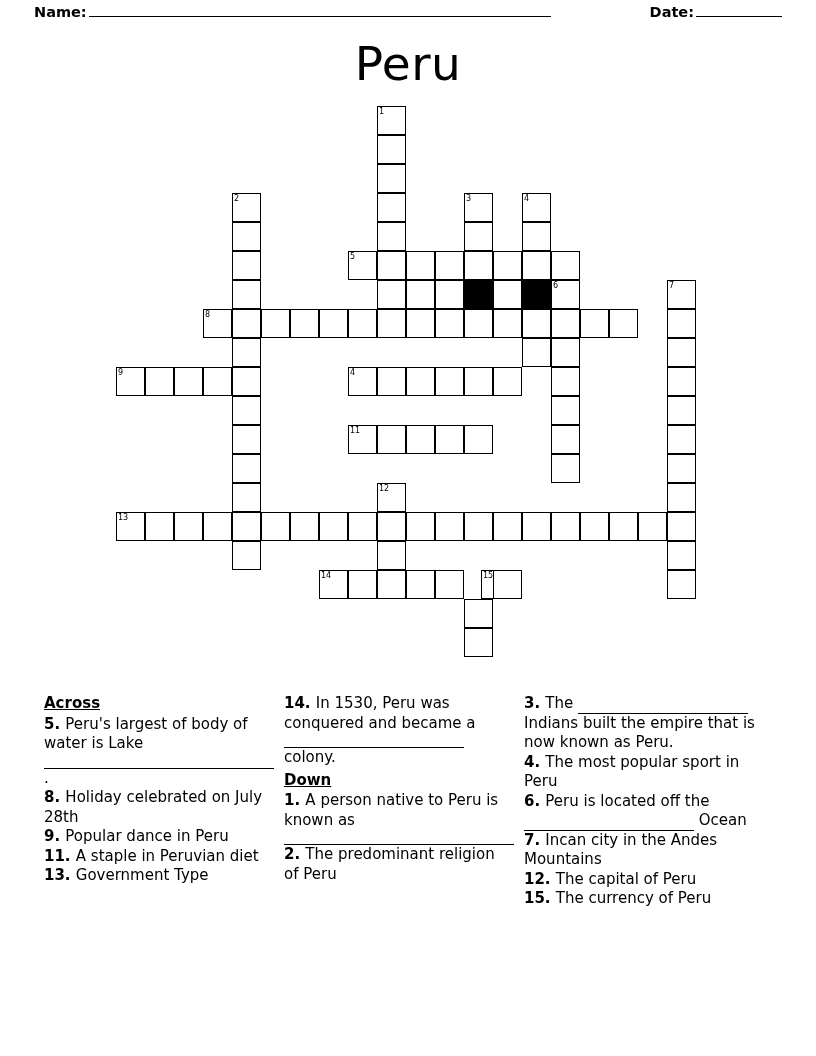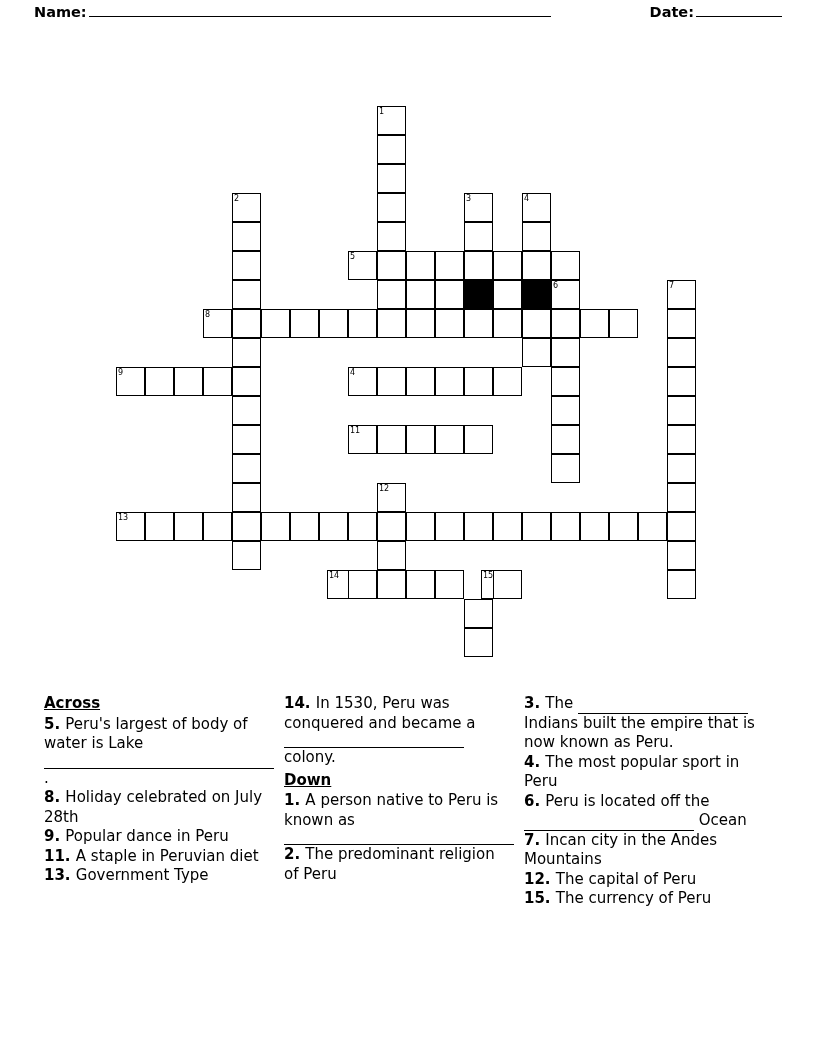--- a/index.html
+++ b/index.html
@@ -131,20 +131,21 @@
     <div class="hdr-field">
       <span class="hdr-label">Name:</span>
       <span class="hdr-line name"></span>
     </div>
     <div class="hdr-field">
       <span class="hdr-label">Date:</span>
       <span class="hdr-line date"></span>
     </div>
   </div>
 
+  <div class="puzzle-title">Peru</div>
 
   <div class="grid-wrap" id="grid">
       <div class="cell" style="left: 377px; top: 0px;">
         <span class="num">1</span>
       </div>
       <div class="cell" style="left: 377px; top: 29px;"></div>
       <div class="cell" style="left: 377px; top: 58px;"></div>
       <div class="cell" style="left: 232px; top: 87px;">
         <span class="num">2</span>
       </div>
@@ -261,21 +262,21 @@
       <div class="cell" style="left: 493px; top: 406px;"></div>
       <div class="cell" style="left: 522px; top: 406px;"></div>
       <div class="cell" style="left: 551px; top: 406px;"></div>
       <div class="cell" style="left: 580px; top: 406px;"></div>
       <div class="cell" style="left: 609px; top: 406px;"></div>
       <div class="cell" style="left: 638px; top: 406px;"></div>
       <div class="cell" style="left: 667px; top: 406px;"></div>
       <div class="cell" style="left: 232px; top: 435px;"></div>
       <div class="cell" style="left: 377px; top: 435px;"></div>
       <div class="cell" style="left: 667px; top: 435px;"></div>
-      <div class="cell" style="left: 327px; top: 464px;">
+      <div class="cell" style="left: 319px; top: 464px;">
         <span class="num">14</span>
       </div>
       <div class="cell" style="left: 348px; top: 464px;"></div>
       <div class="cell" style="left: 377px; top: 464px;"></div>
       <div class="cell" style="left: 406px; top: 464px;"></div>
       <div class="cell" style="left: 435px; top: 464px;"></div>
       <div class="cell" style="left: 481px; top: 464px;">
         <span class="num">15</span>
       </div>
       <div class="cell" style="left: 493px; top: 464px;"></div>

